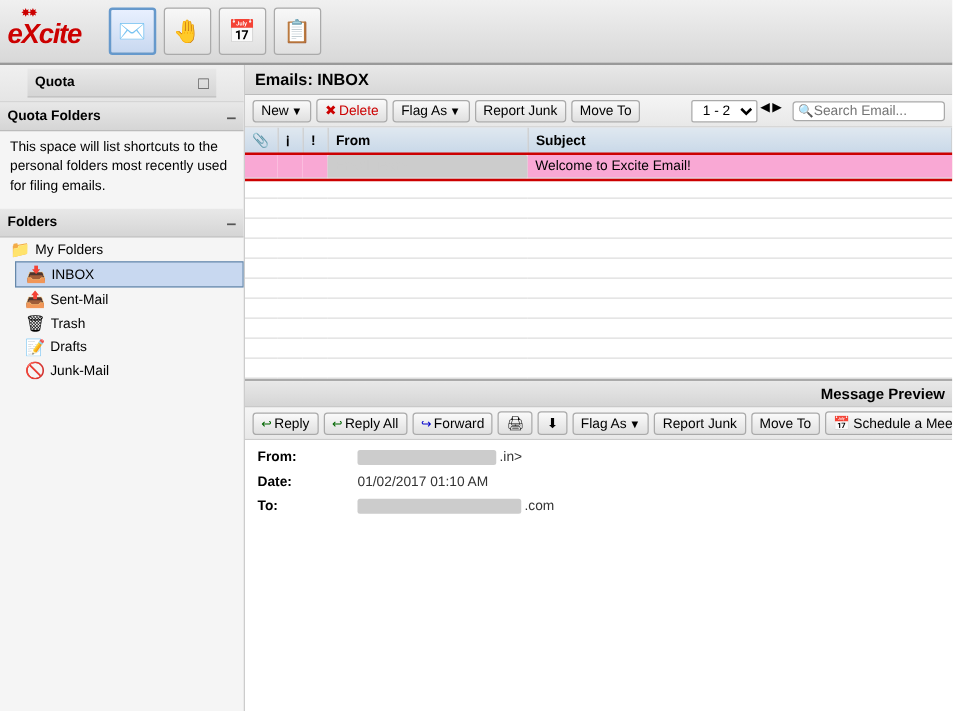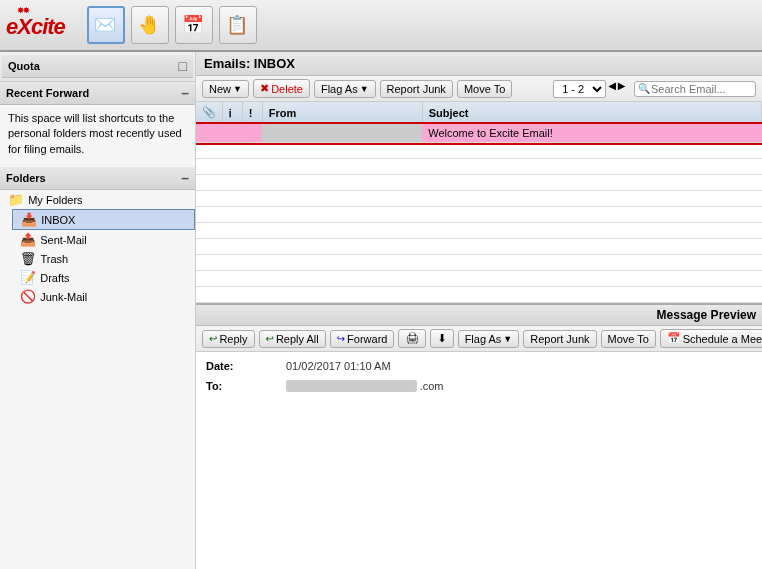--- a/index.html
+++ b/index.html
@@ -64,21 +64,21 @@
       border-bottom: 1px solid #bbb;
       font-weight: bold;
       font-size: 11px;
     }
     .sidebar-section-header .icon-btn {
       cursor: pointer;
       font-size: 14px;
       color: #555;
     }
     #quota-section {
-      padding: 3px 2px;
+      padding: 3px 22px;
       background: linear-gradient(to bottom, #f0f0f0, #e5e5e5);
       border-bottom: 1px solid #ccc;
       font-size: 11px;
       font-weight: bold;
     }
     #recent-folders-text {
       padding: 6px 8px;
       color: #0000cc;
       font-size: 11px;
       line-height: 1.4;
@@ -294,21 +294,21 @@
 
     <div id="quota-section">
       <div class="sidebar-section-header">
         <span>Quota</span>
         <span class="icon-btn">□</span>
       </div>
     </div>
 
     <div>
       <div class="sidebar-section-header">
-        <span>Recent Forward</span>
+        <span>Quota Folders</span>
         <span class="icon-btn">–</span>
       </div>
       <div id="recent-folders-text">
         <span>This space will list shortcuts to the personal folders most recently used for filing emails.</span>
       </div>
     </div>
 
     <div id="folders-section">
       <div class="sidebar-section-header">
         <span>Folders</span>
@@ -475,20 +475,27 @@
         <div class="preview-tb-btn">
           <span>Move To</span>
         </div>
         <div class="preview-tb-btn">
           <span>📅</span>
           <span>Schedule a Mee...</span>
         </div>
       </div>
       <div id="preview-body">
         <div class="preview-field">
+          <span class="preview-label">From:</span>
+          <span class="preview-value">
+            <span style="background:#ccc;color:#ccc;border-radius:2px;padding:0 40px;">&nbsp;&nbsp;&nbsp;&nbsp;&nbsp;&nbsp;&nbsp;&nbsp;&nbsp;&nbsp;</span>
+            <span>.in&gt;</span>
+          </span>
+        </div>
+        <div class="preview-field">
           <span class="preview-label">Date:</span>
           <span class="preview-value">01/02/2017 01:10 AM</span>
         </div>
         <div class="preview-field">
           <span class="preview-label">To:</span>
           <span class="preview-value">
             <span style="background:#ccc;color:#ccc;border-radius:2px;padding:0 50px;">&nbsp;&nbsp;&nbsp;&nbsp;&nbsp;&nbsp;&nbsp;&nbsp;&nbsp;&nbsp;</span>
             <span>.com</span>
           </span>
         </div>

